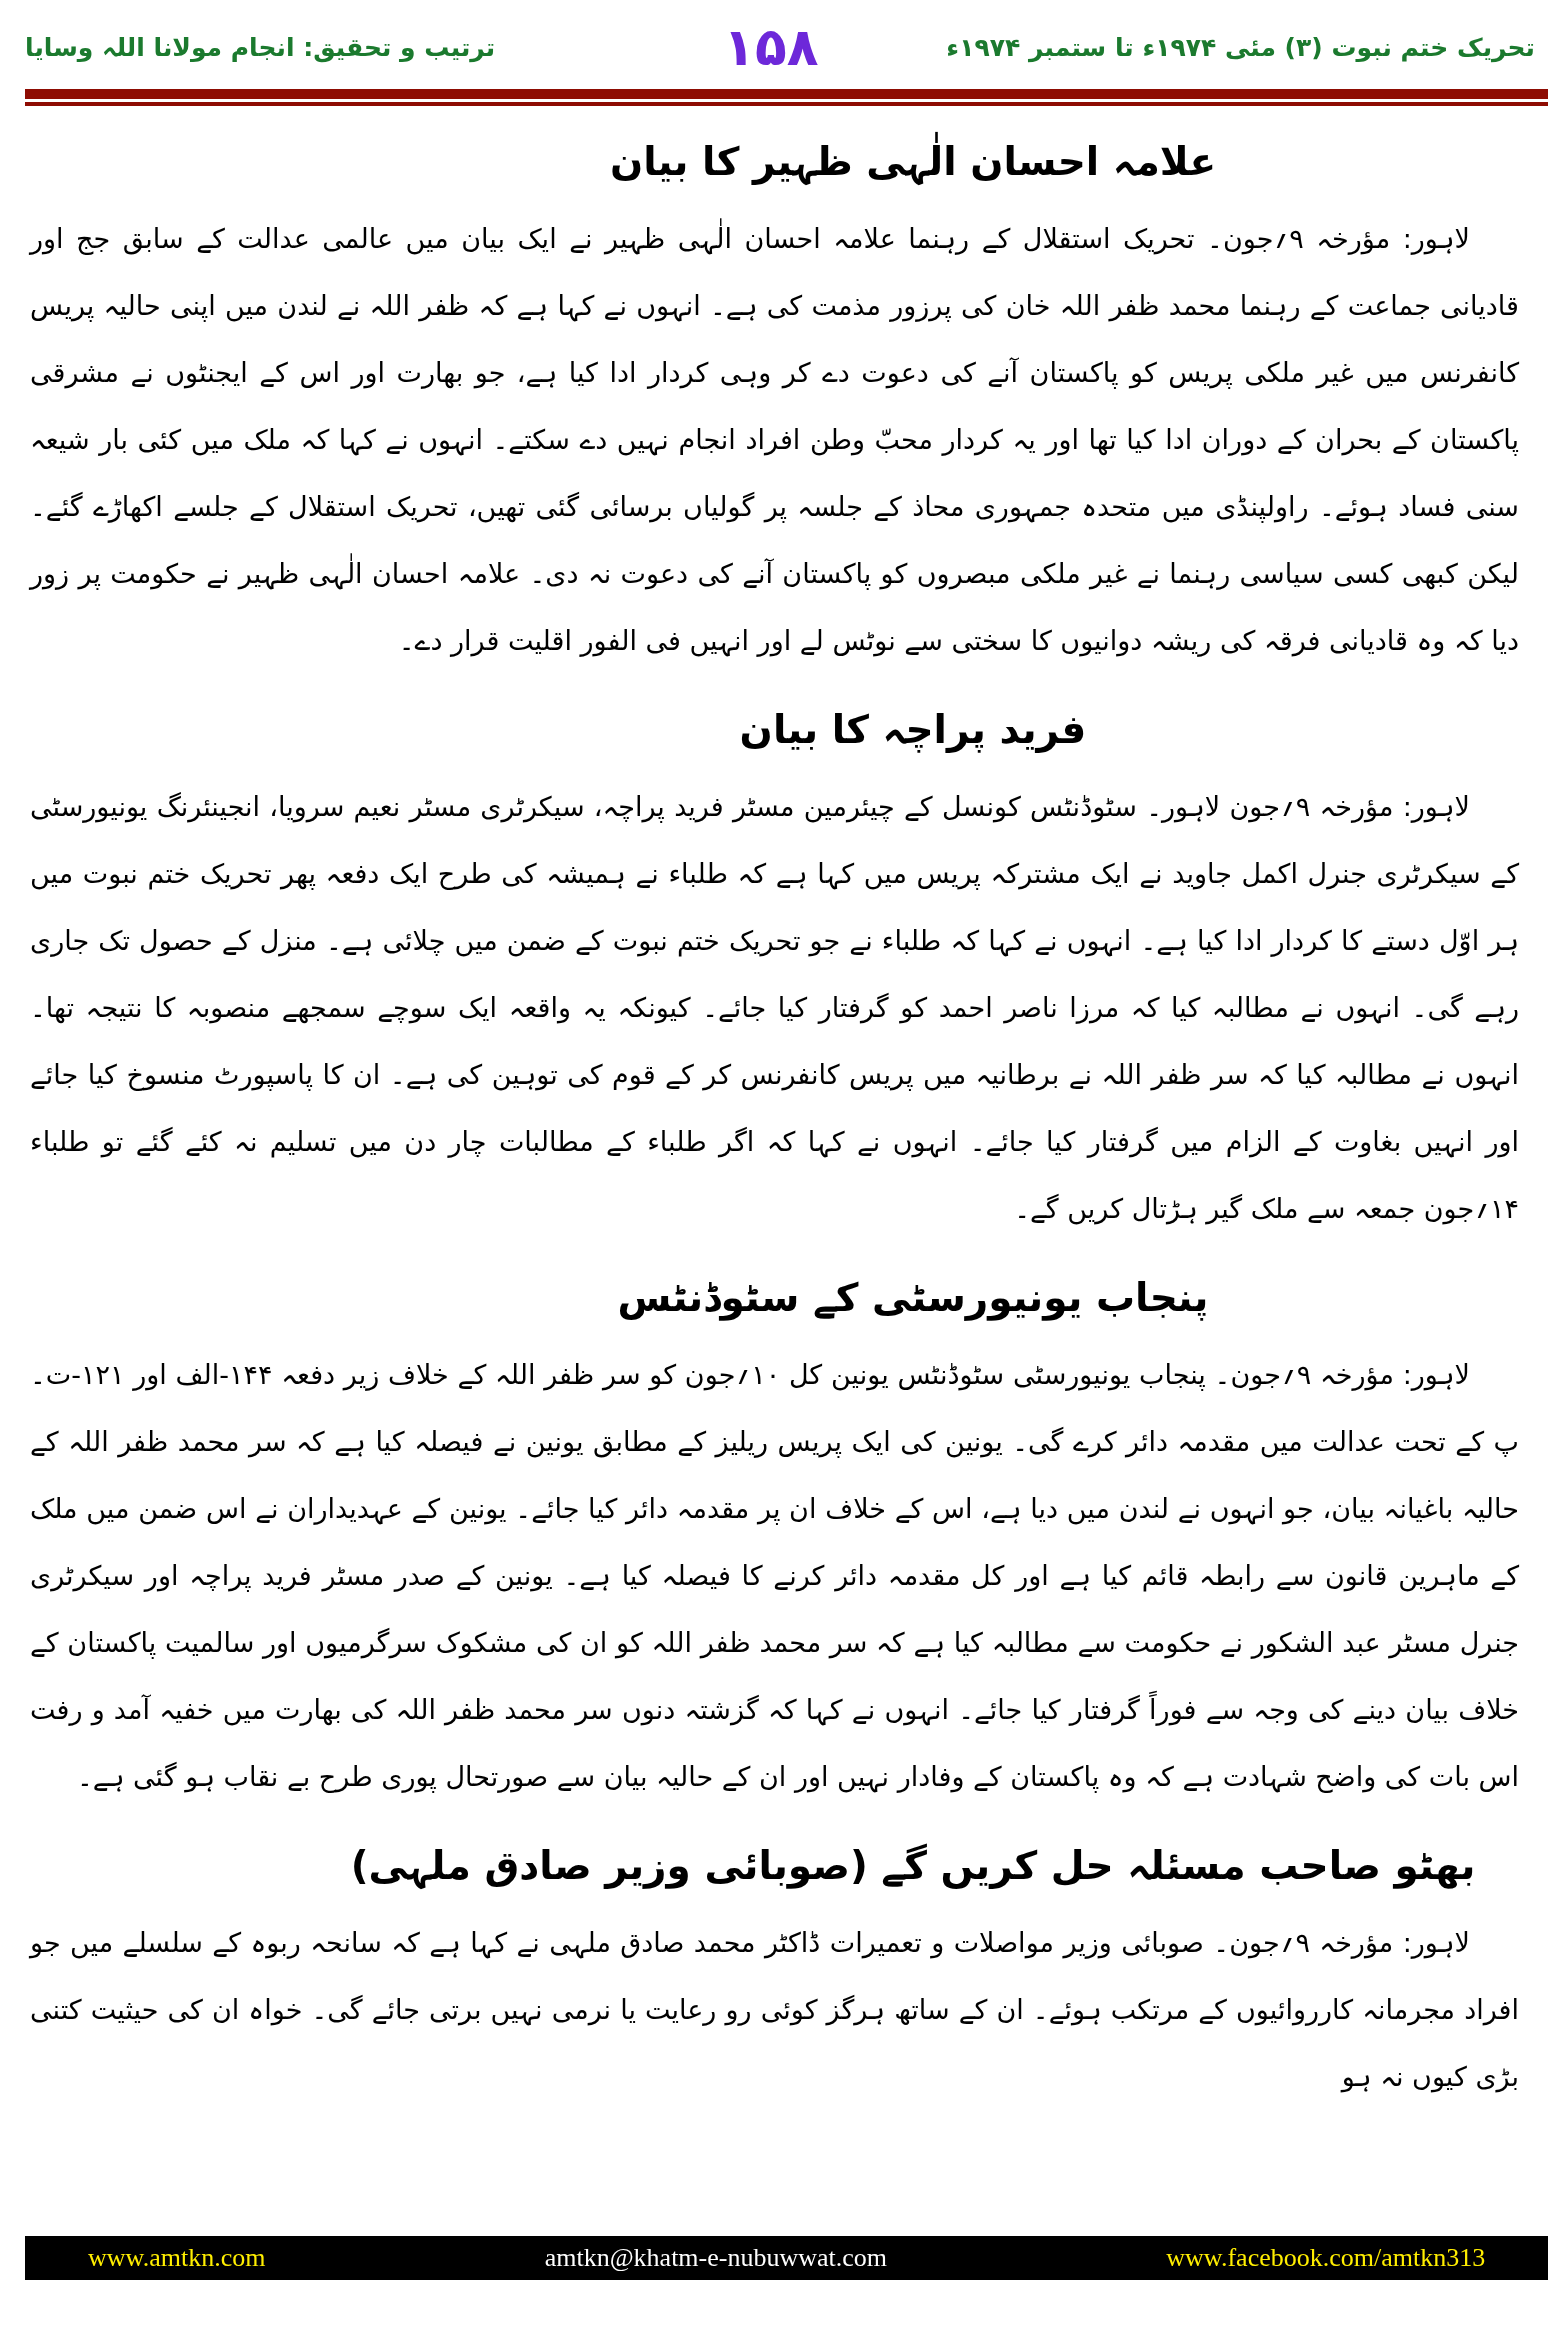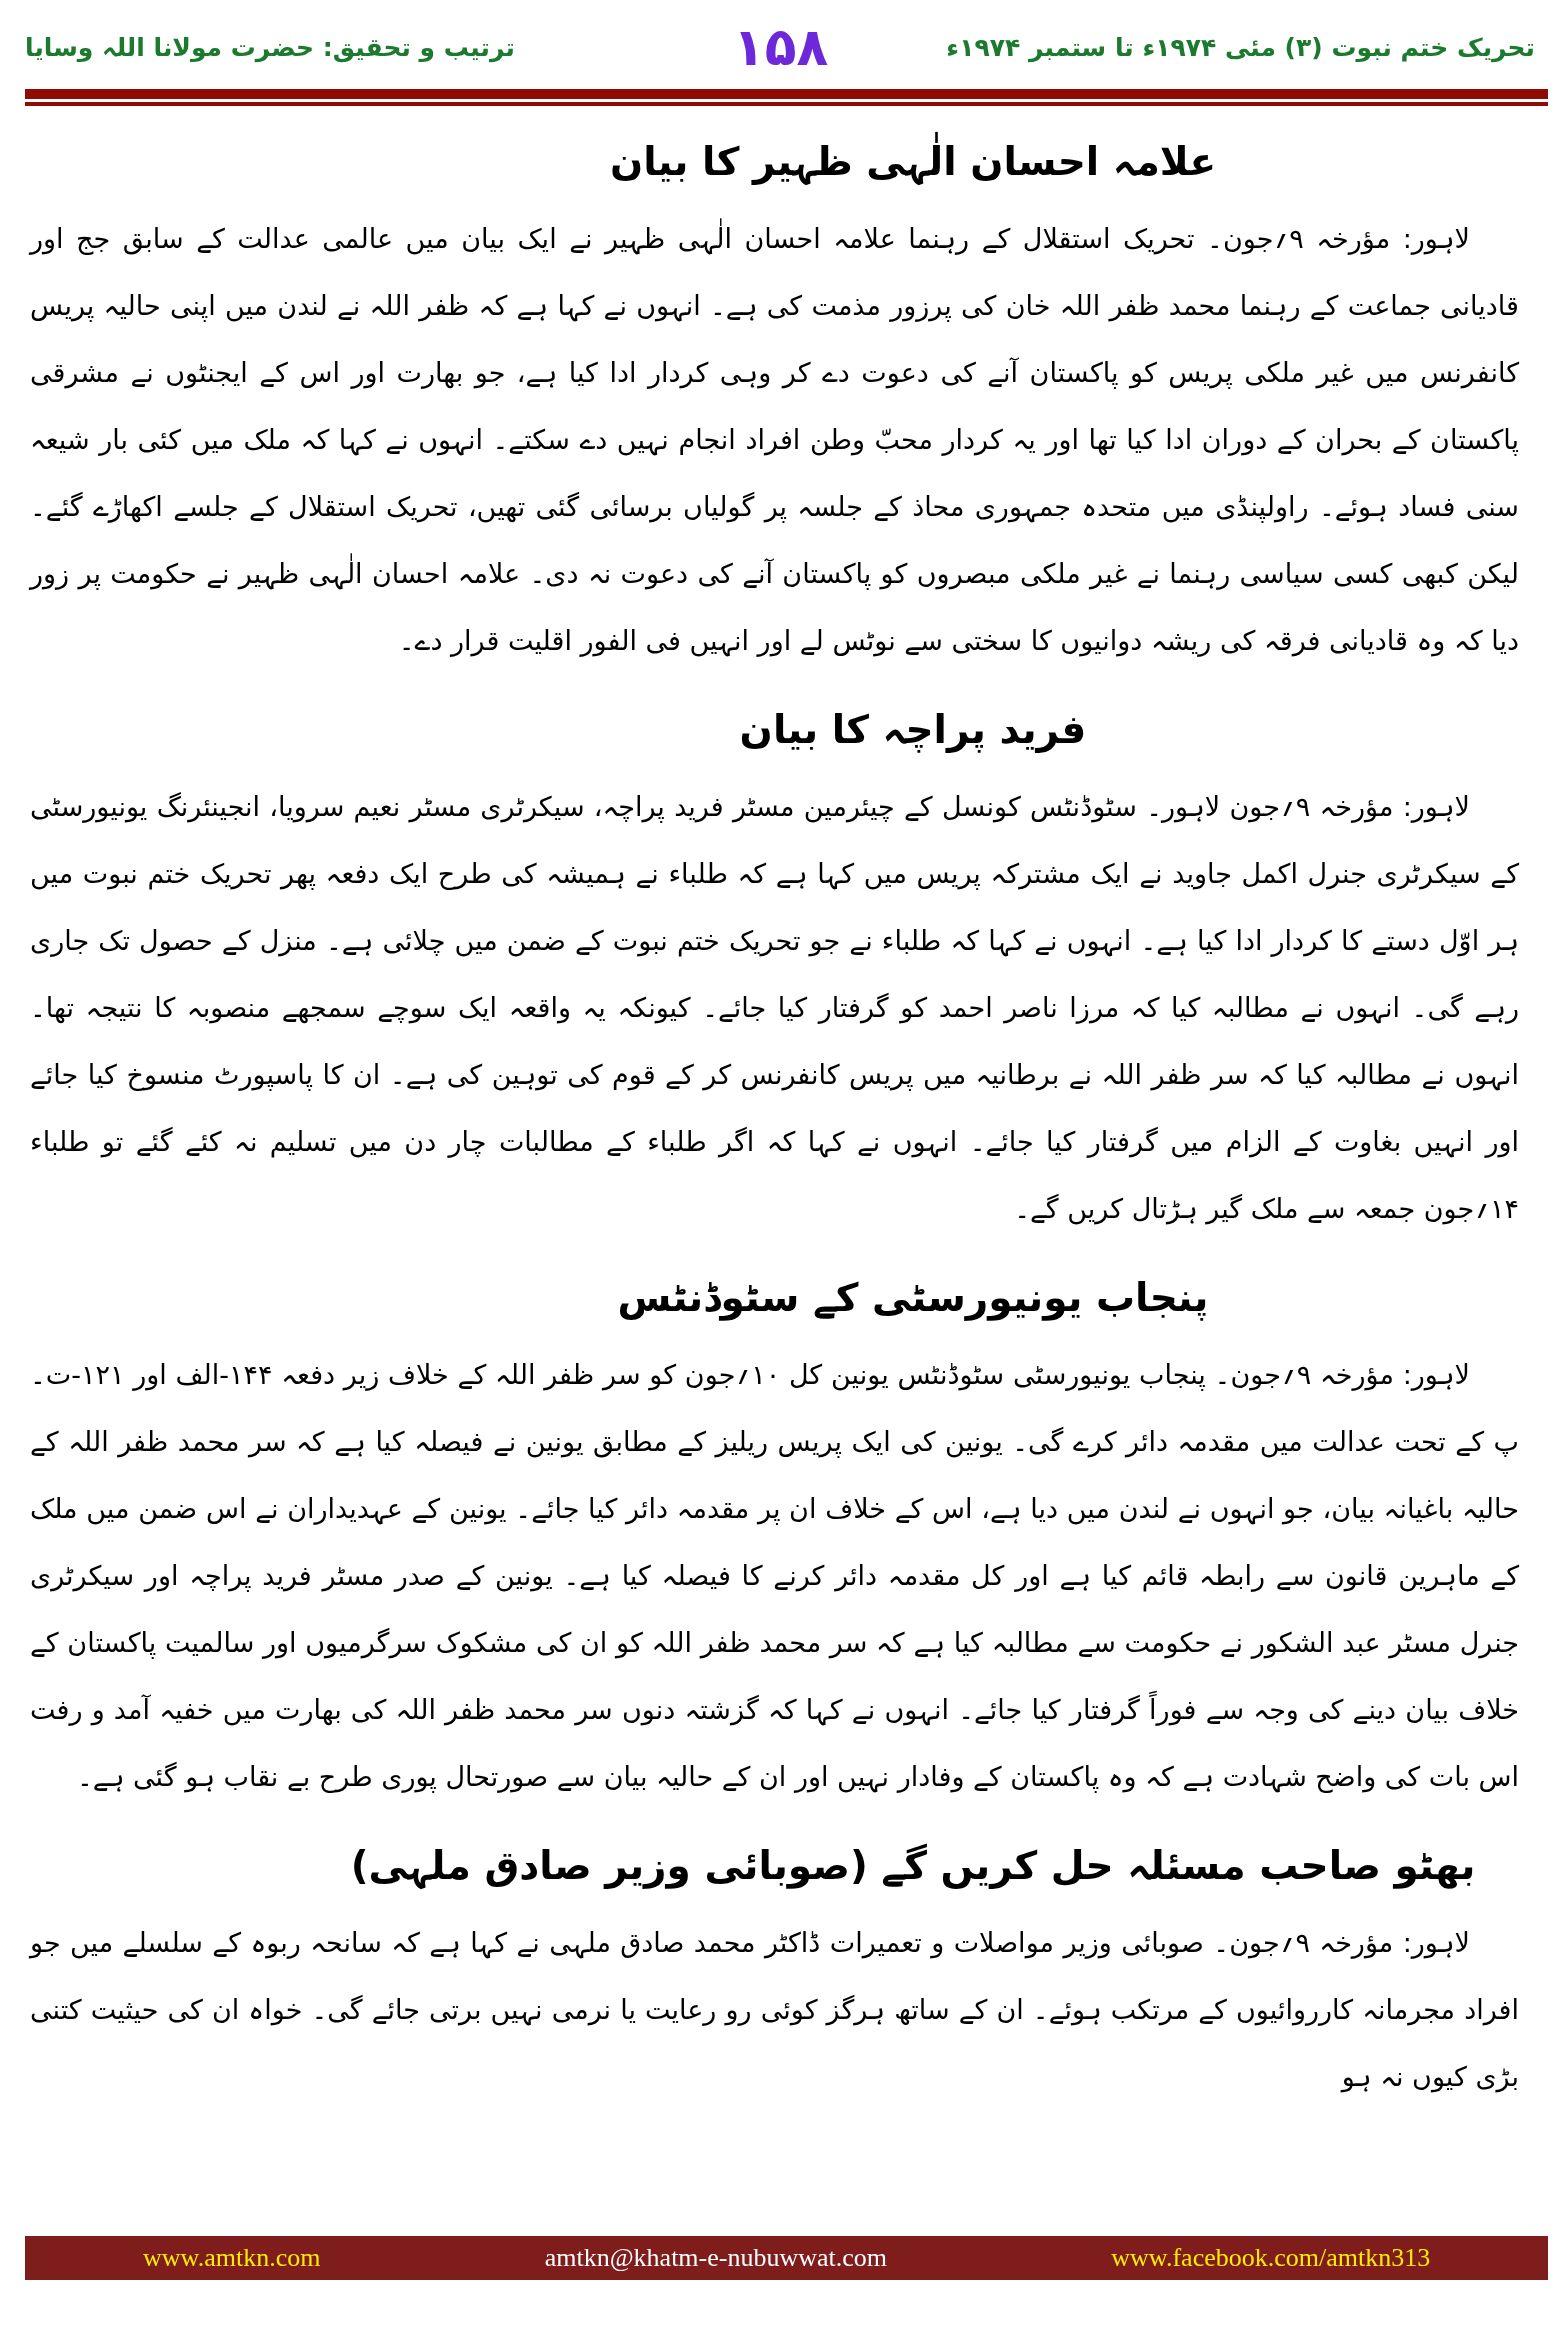--- a/index.html
+++ b/index.html
@@ -57,41 +57,41 @@
     text-align: justify;
     text-indent: 49px;
     margin: 8px;
   }
 
   
   .footer-bar {
     position: absolute;
     left: 25px; right: 11.8px; bottom: 50px;
     height: 44px;
-    background: #7f1d1d;
+    background: #000000;
     display: flex;
     align-items: center;
     justify-content: space-between;
-    padding: 0 118px;
+    padding: 0 63px;
     box-sizing: border-box;
     font-family: "Liberation Serif", serif;
     font-size: 26px;
   }
   .footer-bar .yellow { color: #ffee00; text-decoration: none; }
   .footer-bar .white  { color: #ffffff; text-decoration: none; }
 </style>
 </head>
 <body>
 
 <div class="page">
 
   <div class="header">
     <div class="green-text">تحریک ختم نبوت (۳) مئی ۱۹۷۴ء تا ستمبر ۱۹۷۴ء</div>
     <div class="page-num">۱۵۸</div>
-    <div class="green-text">ترتیب و تحقیق: حضرت مولانا اللہ وسایا</div>
+    <div class="green-text">ترتیب و تحقیق: انجام مولانا اللہ وسایا</div>
   </div>
 
   <div class="rule">
     <div class="thick"></div>
     <div class="gap"></div>
     <div class="thin"></div>
   </div>
 
   <div class="content">
 

